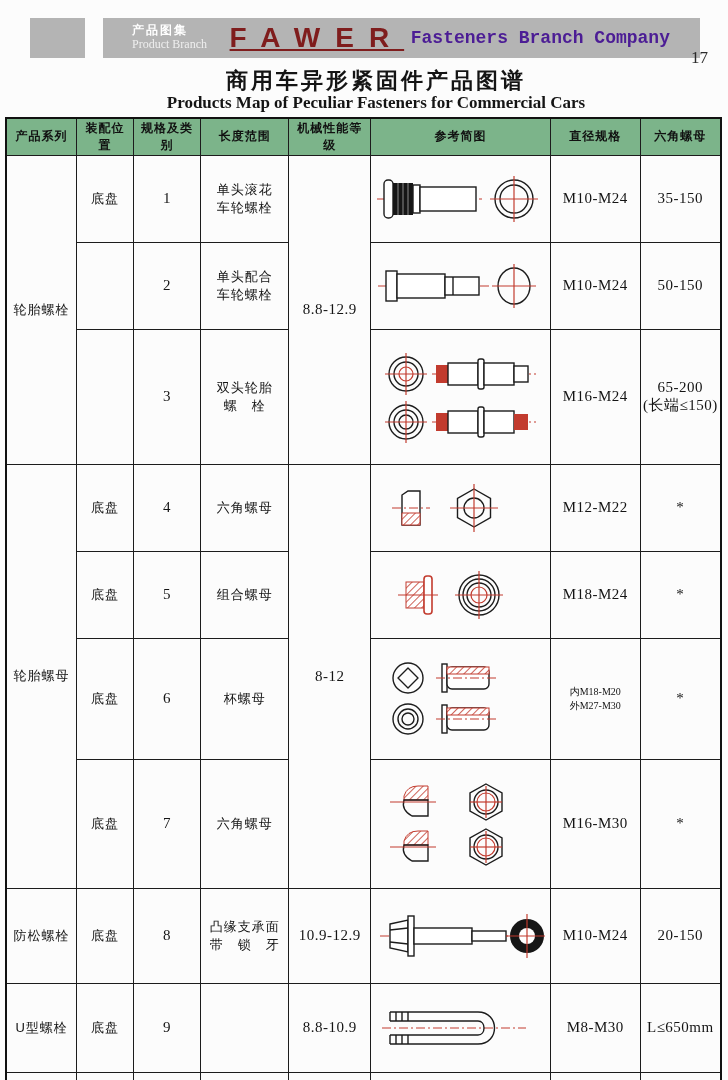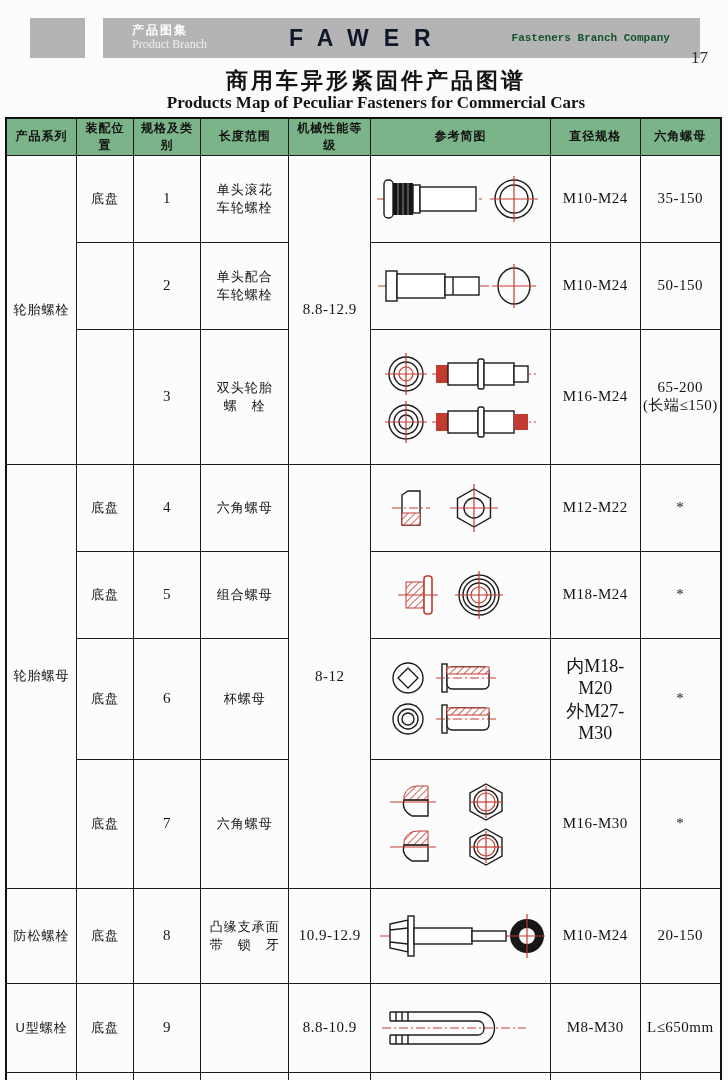--- a/index.html
+++ b/index.html
@@ -8,39 +8,39 @@
     font-family:"Liberation Sans",sans-serif;color:#141414;overflow:hidden;
   }
   
   .topbar{position:relative;margin:18px 28px 0 30px;height:40px;}
   .bar-square{position:absolute;left:0;top:0;width:55px;height:40px;background:#b4b4b4;}
   .bar-main{position:absolute;left:73px;right:0;top:0;height:40px;background:#b4b4b4;
             display:flex;align-items:center;justify-content:space-between;}
   .atlas{margin-left:29px;line-height:1.15;color:#fff;}
   .atlas .zh{font-size:12px;font-weight:bold;letter-spacing:2px;}
   .atlas .en{font-size:12px;font-family:"Liberation Serif",serif;color:#efefef;}
-  .logo{font-size:23px;font-weight:bold;letter-spacing:15px;color:#0f172a;
-        transform:translateX(8px);white-space:nowrap;}
-  .company{font-family:"Liberation Mono",monospace;font-weight:bold;font-size:11px;
-           color:#14532d;margin-right:30px;white-space:nowrap;}
+  .logo{font-size:28px;font-weight:bold;letter-spacing:15px;color:#7f1d1d;
+        transform:translateX(8px);white-space:nowrap;text-decoration:underline;}
+  .company{font-family:"Liberation Mono",monospace;font-weight:bold;font-size:18px;
+           color:#4c1d95;margin-right:30px;white-space:nowrap;}
   .page-num{position:absolute;right:-8px;bottom:-10px;font-family:"Liberation Serif",serif;
             font-size:17px;color:#2b2b2b;margin-left:33px;}
   
   .titles{text-align:center;margin-top:10px;line-height:1.15;margin-left:24px;}
   .title-zh{font-size:22px;font-weight:bold;letter-spacing:3px;}
   .title-en{font-size:17px;font-weight:bold;font-family:"Liberation Serif",serif;}
   
   table{border-collapse:collapse;table-layout:fixed;width:717px;margin:4px 0 0 5px;
         border:2.5px solid #111;}
   th,td{border:1.4px solid #1c1c1c;text-align:center;vertical-align:middle;
         padding:1px 2px;overflow:hidden;white-space:pre-line;}
   th{background:#7cb48a;font-size:12px;font-weight:bold;color:#111;letter-spacing:1px;}
   td.zh{font-size:13px;letter-spacing:1px;}
   td.num{font-family:"Liberation Serif",serif;font-size:15px;letter-spacing:0.5px;}
-  td.dia-cell{font-size:18px;font-family:"Liberation Serif",serif;}
+  td.dia-cell{font-size:10px;font-family:"Liberation Serif",serif;}
   td.drawing{padding:0;}
   svg.draw{display:block;margin:0 auto;}
   .st{stroke:#1c1c1c;stroke-width:1.4;fill:none;}
   .stf{stroke:#1c1c1c;stroke-width:1.4;fill:#fff;}
   .red{stroke:#c23b2e;stroke-width:1.2;fill:none;}
   .redf{fill:#c23b2e;stroke:none;}
   .cl{stroke:#c23b2e;stroke-width:1;stroke-dasharray:9 3 2 3;fill:none;}
   .hatch{fill:url(#hatch);stroke:#c23b2e;stroke-width:1;}
   .blk{fill:#161616;stroke:none;}
 </style>

